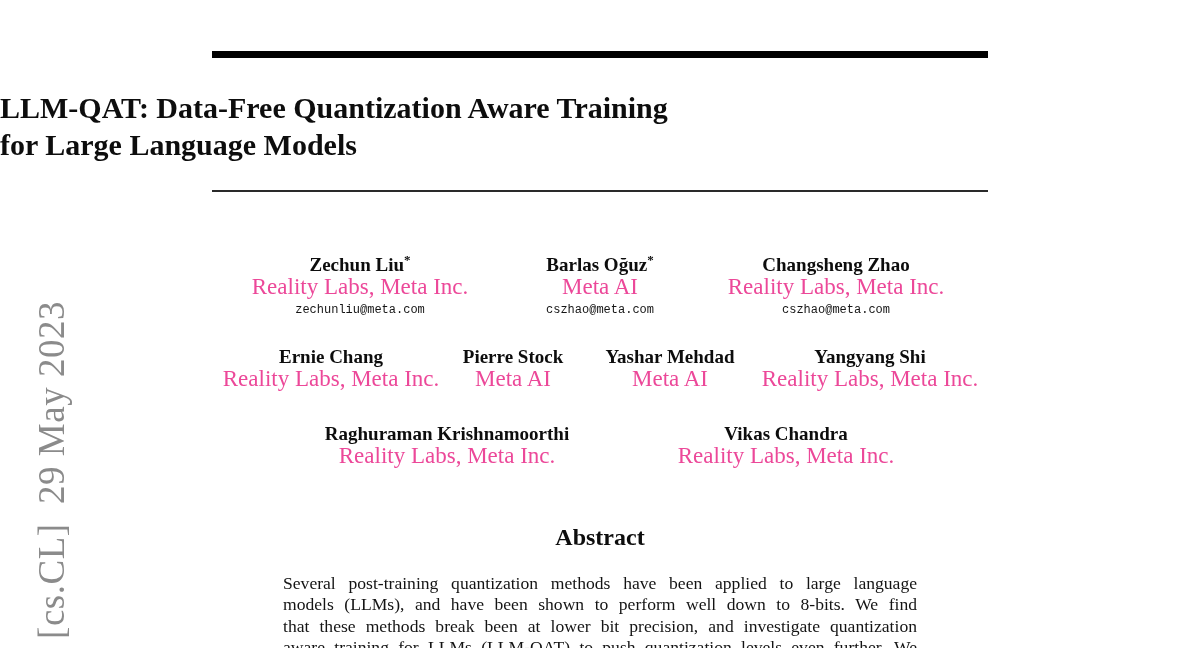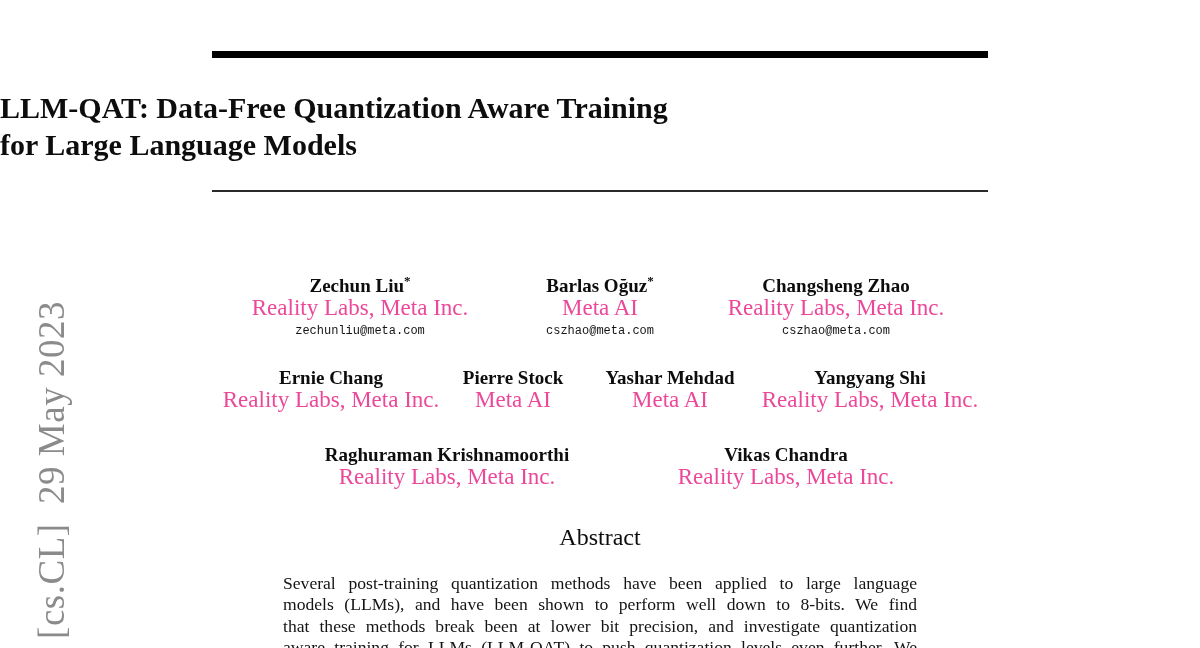--- a/index.html
+++ b/index.html
@@ -8,29 +8,29 @@
   .page { position: relative; width: 1200px; height: 648px; overflow: hidden; background: #ffffff; }
 
   .rule { position: absolute; left: 212px; width: 776px; background: #000; }
   .rule.thick { top: 51px; height: 7px; }
   .rule.thin  { top: 190px; height: 2px; background: #2a2a2a; }
 
   .title { position: absolute; left: 0; top: 89px; width: 1200px; 
            font-weight: bold; font-size: 30px; line-height: 37px; color: #0d0d0d; }
 
   .author { position: absolute; text-align: center; white-space: nowrap;
-            transform: translateX(-50%); margin-top: 21px; }
+            transform: translateX(-50%); }
   .author .aname  { font-weight: bold; font-size: 19px; line-height: 22px; color: #0d0d0d; }
   .author .aname sup { font-size: 13px; }
   .author .aaffil { font-size: 23px; line-height: 21px; color: #ec4899; }
   .author .aemail { font-family: "Liberation Mono", "DejaVu Sans Mono", monospace;
                     font-size: 12px; line-height: 20px; margin-top: 3px; color: #141414; }
 
   .abstract-heading { position: absolute; left: 0; top: 524px; width: 1200px;
-                      text-align: center; font-weight: normal; font-size: 24px; line-height: 26px;
+                      text-align: center; font-weight: bold; font-size: 24px; line-height: 26px;
                       color: #0d0d0d; }
   .abstract-body { position: absolute; left: 283px; top: 573px; width: 634px;
                    font-size: 17.6px; line-height: 21.4px; color: #141414; }
   .abs-line { text-align: justify; text-align-last: justify; white-space: normal; }
 
   .arxiv-stamp { position: absolute; left: 51px; top: 470px;
                  transform: translate(-50%, -50%) rotate(-90deg);
                  white-space: pre; font-size: 37px; letter-spacing: 0.5px;
                  color: #8b8b8b; font-family: "Liberation Serif", "DejaVu Serif", serif; }
 </style>

